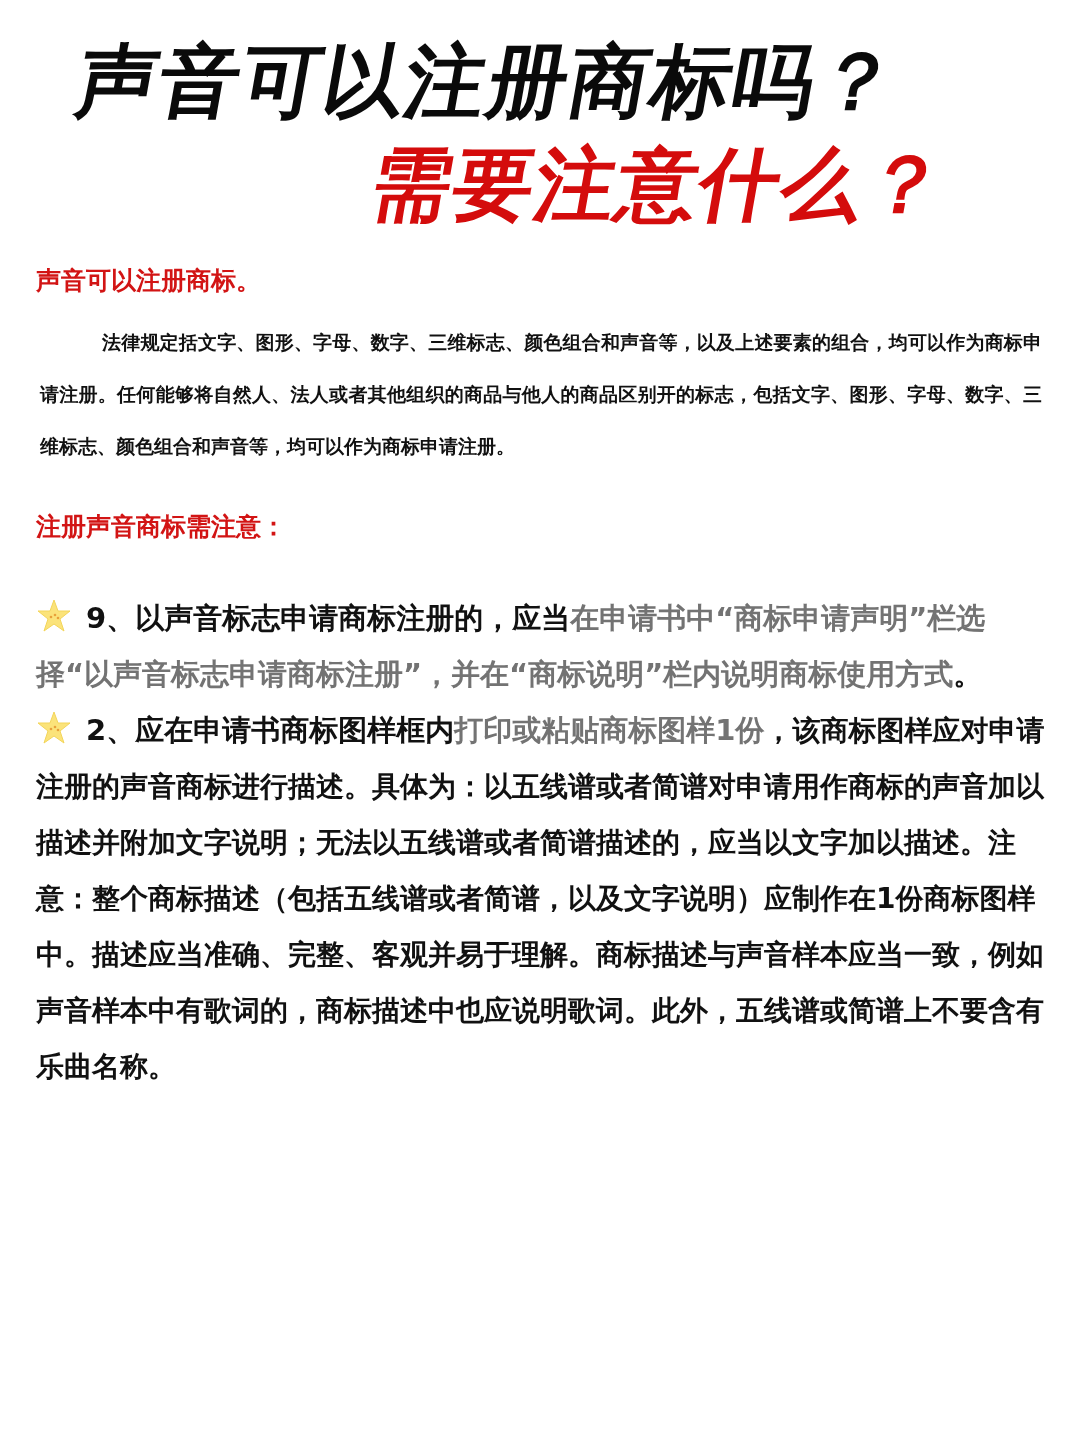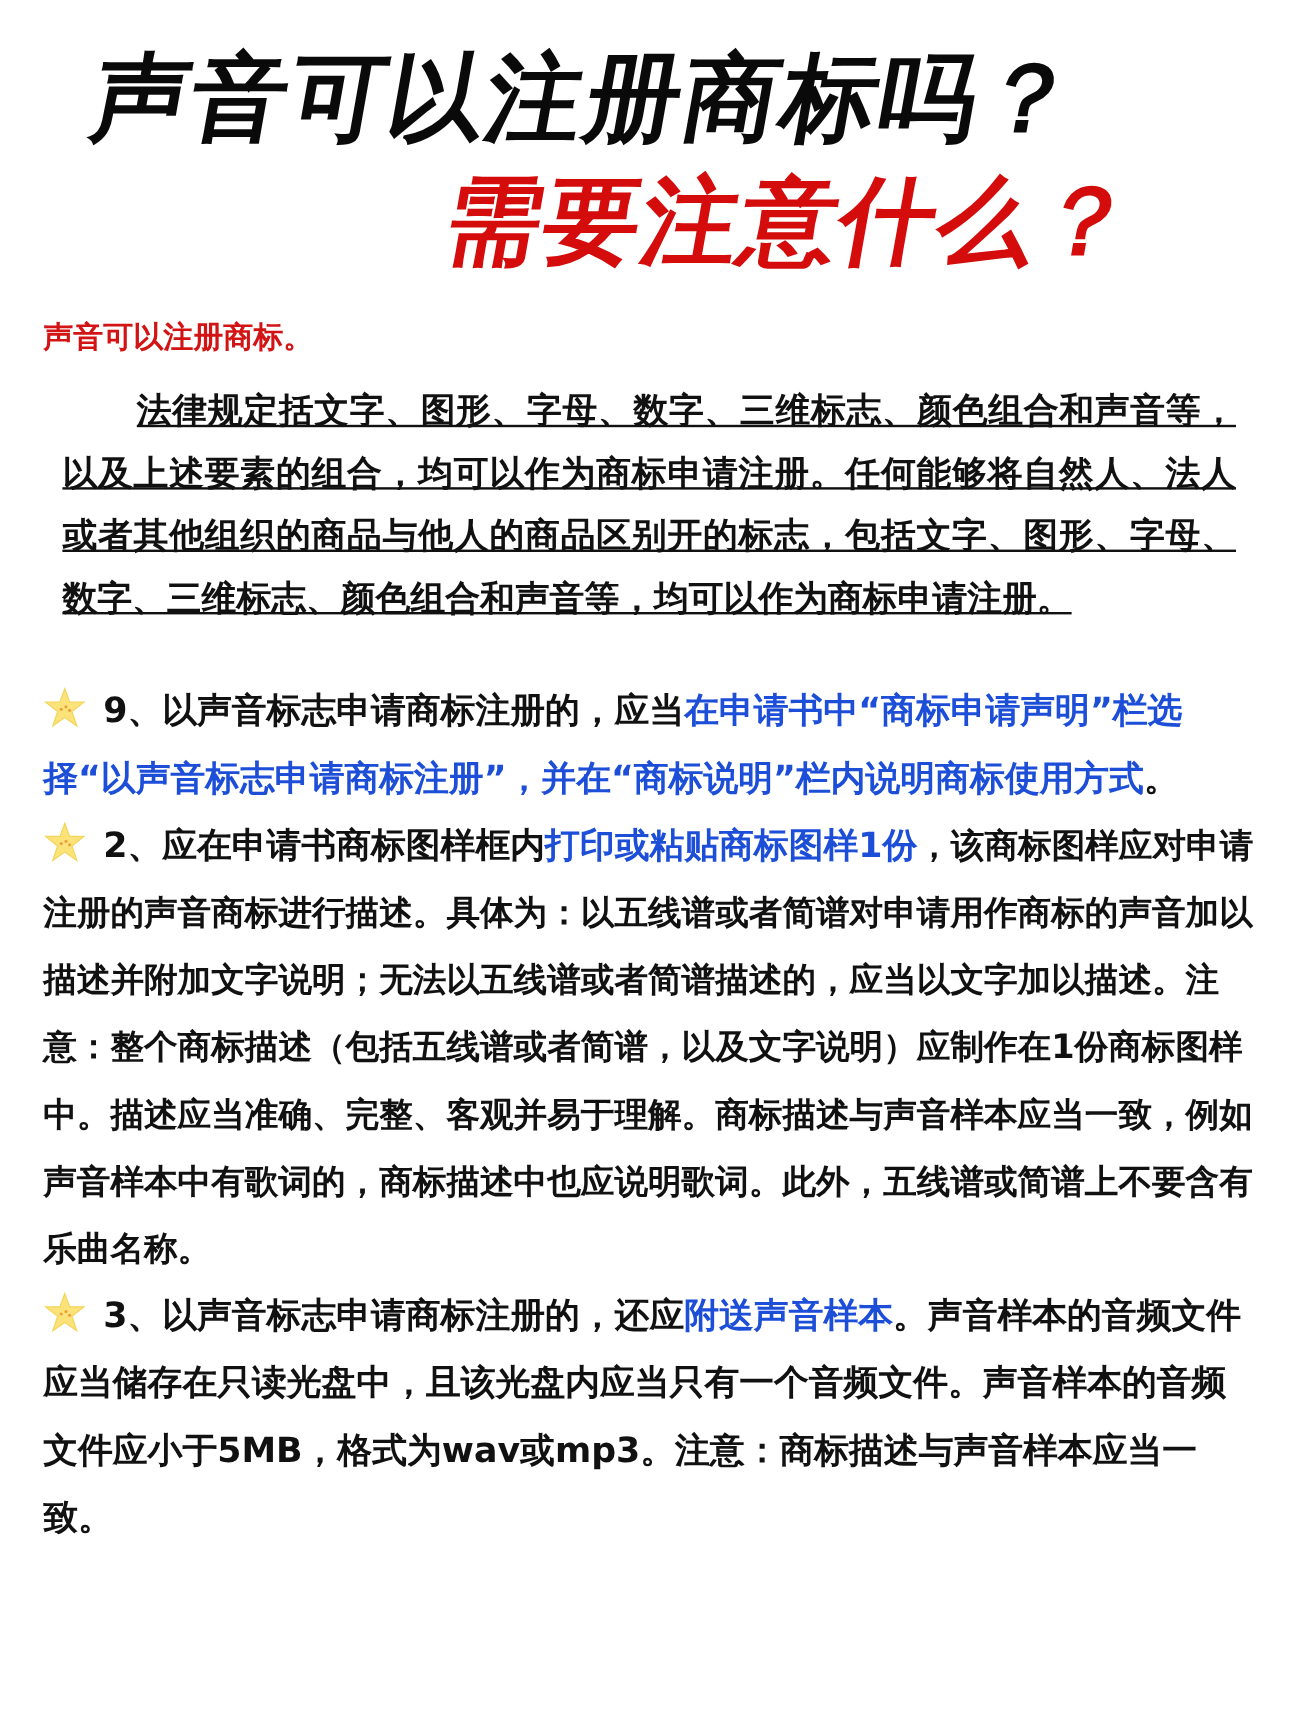--- a/index.html
+++ b/index.html
@@ -6,39 +6,40 @@
     body { width: 1080px; height: 1440px; position: relative; overflow: hidden;
       font-family: "DejaVu Sans", "Liberation Sans", sans-serif; color: #111; }
     .title1 { position: absolute; left: 78px; top: 42px; font-size: 80px; font-weight: 900;
       letter-spacing: 2px; color: #0a0a0a; transform: skewX(-10deg); white-space: nowrap;
       line-height: 1; }
     .title2 { position: absolute; left: 372px; top: 145px; font-size: 80px; font-weight: 900;
       letter-spacing: 2px; color: #d40c0c; transform: skewX(-10deg); white-space: nowrap;
       line-height: 1; }
     .content { position: absolute; left: 36px; top: 258px; width: 1010px; }
     .heading-red { color: #d21414; font-size: 25px; font-weight: bold; margin: 0; line-height: 46px; }
-    .para { font-size: 29px; font-weight: bold; line-height: 52px; margin: 16px; color: #111; text-align: justify; text-decoration: underline; }
+    .para { font-size: 19px; font-weight: bold; line-height: 52px; margin: 4px; color: #111; text-align: justify; }
     .para.indent { text-indent: 62px; margin-top: 12px; }
     .h2 { margin-top: 32px; }
     .item { font-size: 29px; font-weight: bold; line-height: 56px; margin: 0; color: #111; }
     .item.first { margin-top: 40px; }
-    .item .red { color: #1d4ed8; text-align: right; }
+    .item .red { color: #737373; text-align: right; }
     .star { display: inline-block; width: 36px; height: 36px; vertical-align: -6px; margin-right: 14px; }
     .small { font-size: 28px; line-height: 51px; }
   </style>
 </head>
 <body>
 
 <div class="title1">声音可以注册商标吗？</div>
 <div class="title2">需要注意什么？</div>
 
 <div class="content">
   <p class="heading-red">声音可以注册商标。</p>
   <p class="para indent">法律规定括文字、图形、字母、数字、三维标志、颜色组合和声音等，以及上述要素的组合，均可以作为商标申请注册。任何能够将自然人、法人或者其他组织的商品与他人的商品区别开的标志，包括文字、图形、字母、数字、三维标志、颜色组合和声音等，均可以作为商标申请注册。</p>
 
+  <p class="heading-red h2">注册声音商标需注意：</p>
 
   <p class="item first">
     <span class="star">
       <svg viewBox="0 0 36 36" width="36" height="36">
           <polygon points="18,2 22,13 34,13 24,21 28,33 18,26 8,33 12,21 2,13 14,13" fill="#fbe37a" stroke="#f3d55a" stroke-width="1"></polygon>
           <circle cx="15" cy="19" r="1.3" fill="#e8a13a"></circle>
           <circle cx="19" cy="17" r="1.3" fill="#e8a13a"></circle>
           <circle cx="22" cy="20" r="1.3" fill="#e8a13a"></circle>
         </svg>
     </span><span>9、以声音标志申请商标注册的，应当</span><span class="red">在申请书中“商标申请声明”栏选择“以声音标志申请商标注册”，并在“商标说明”栏内说明商标使用方式</span><span>。</span>
@@ -48,23 +49,13 @@
     <span class="star">
       <svg viewBox="0 0 36 36" width="36" height="36">
           <polygon points="18,2 22,13 34,13 24,21 28,33 18,26 8,33 12,21 2,13 14,13" fill="#fbe37a" stroke="#f3d55a" stroke-width="1"></polygon>
           <circle cx="15" cy="19" r="1.3" fill="#e8a13a"></circle>
           <circle cx="19" cy="17" r="1.3" fill="#e8a13a"></circle>
           <circle cx="22" cy="20" r="1.3" fill="#e8a13a"></circle>
         </svg>
     </span><span>2、应在申请书商标图样框内</span><span class="red">打印或粘贴商标图样1份</span><span class="small">，该商标图样应对申请注册的声音商标进行描述。具体为：以五线谱或者简谱对申请用作商标的声音加以描述并附加文字说明；无法以五线谱或者简谱描述的，应当以文字加以描述。注意：整个商标描述（包括五线谱或者简谱，以及文字说明）应制作在1份商标图样中。描述应当准确、完整、客观并易于理解。商标描述与声音样本应当一致，例如声音样本中有歌词的，商标描述中也应说明歌词。此外，五线谱或简谱上不要含有乐曲名称。</span>
   </p>
 
-  <p class="item">
-    <span class="star">
-      <svg viewBox="0 0 36 36" width="36" height="36">
-          <polygon points="18,2 22,13 34,13 24,21 28,33 18,26 8,33 12,21 2,13 14,13" fill="#fbe37a" stroke="#f3d55a" stroke-width="1"></polygon>
-          <circle cx="15" cy="19" r="1.3" fill="#e8a13a"></circle>
-          <circle cx="19" cy="17" r="1.3" fill="#e8a13a"></circle>
-          <circle cx="22" cy="20" r="1.3" fill="#e8a13a"></circle>
-        </svg>
-    </span><span>3、以声音标志申请商标注册的，还应</span><span class="red">附送声音样本</span><span>。声音样本的音频文件应当储存在只读光盘中，且该光盘内应当只有一个音频文件。声音样本的音频文件应小于5MB，格式为wav或mp3。注意：商标描述与声音样本应当一致。</span>
-  </p>
 </div>
 
 </body></html>

